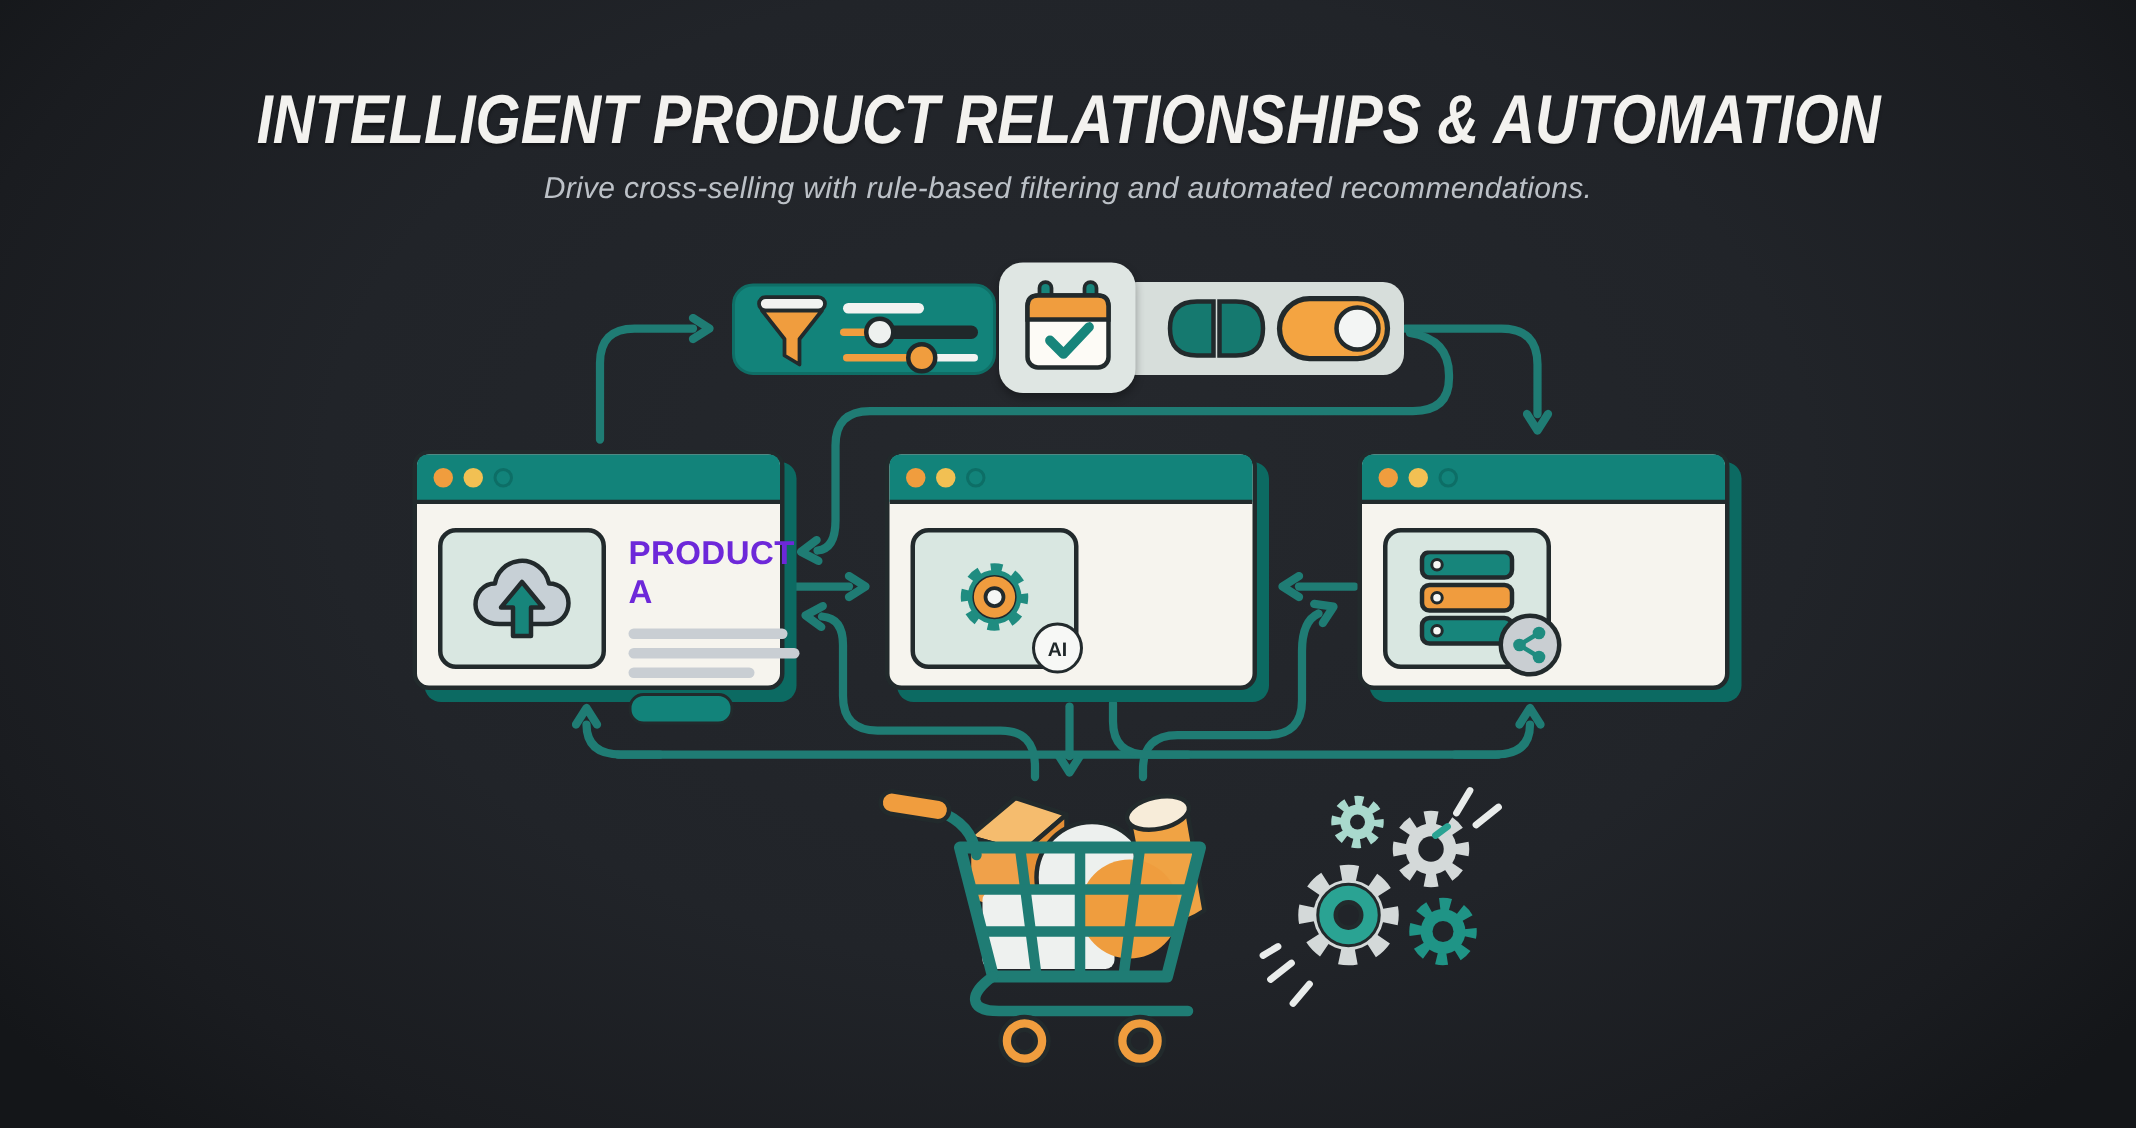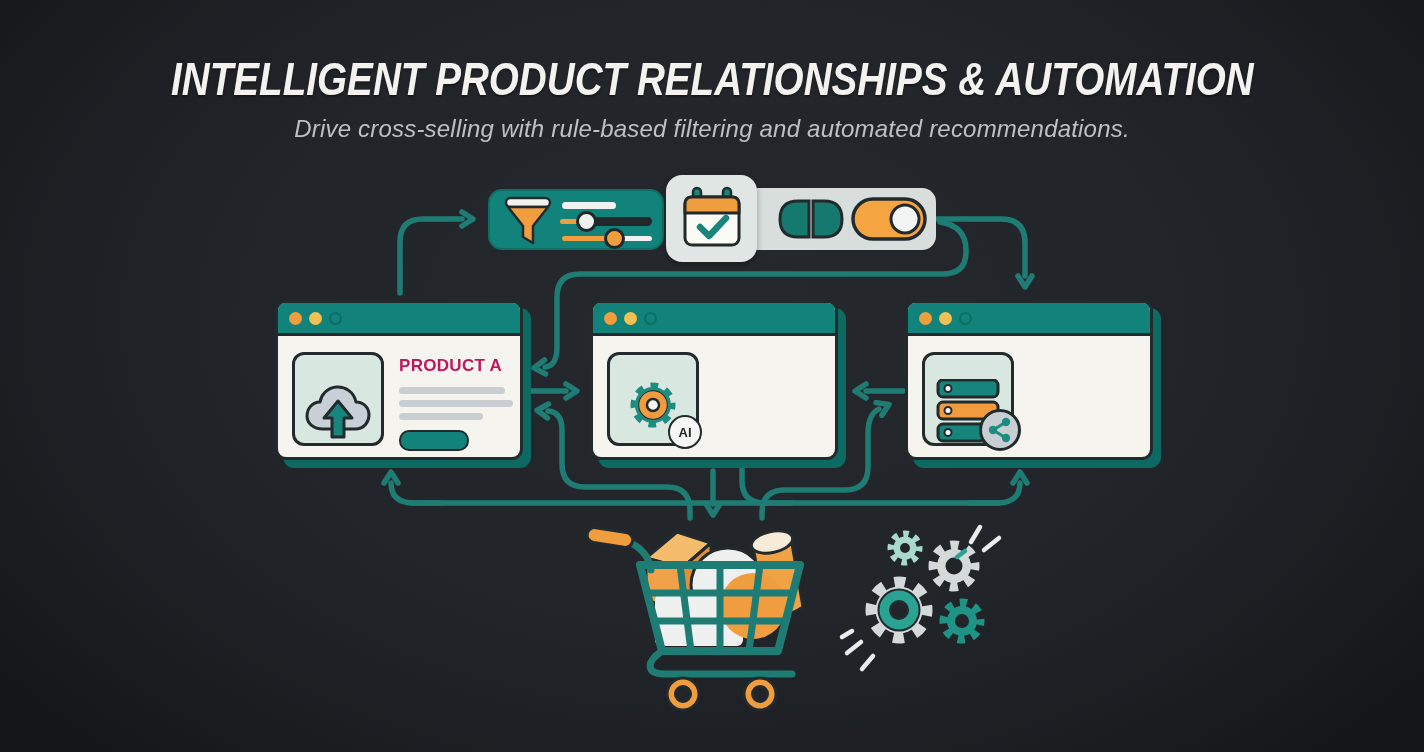--- a/index.html
+++ b/index.html
@@ -8,21 +8,21 @@
     background:radial-gradient(ellipse 900px 600px at 50% 42%, #25282d 0%, #212429 55%, #1a1c20 85%, #141619 100%);
     font-family:"Liberation Sans", sans-serif;
   }
   
   .hero{position:absolute;top:52px;left:0;right:0;text-align:center;z-index:4;font-style:italic;}
   .hero h1{
     margin:0;font-size:46px;font-weight:bold;color:var(--title,#f3f2ef);
     letter-spacing:0px;display:inline-block;transform:scaleX(0.84);white-space:nowrap;
     text-shadow:0 2px 2px rgba(0,0,0,.35);
   }
-  .hero p{margin:9px 0 0 0;font-size:24px;color:var(--subtitle,#bcc1c7);letter-spacing:.2px;}
+  .hero p{margin:9px 0 0 0;font-size:20px;color:var(--subtitle,#bcc1c7);letter-spacing:.2px;}
   
   svg{display:block}
   .ln{stroke:var(--line,#1f7c74);stroke-width:5.5;fill:none;stroke-linecap:round;stroke-linejoin:round;}
   .ln7{stroke:var(--line,#1f7c74);stroke-width:7;fill:none;stroke-linecap:round;stroke-linejoin:round;}
   .ln8{stroke:var(--line,#1f7c74);stroke-width:8;fill:none;stroke-linejoin:round;stroke-linecap:round;}
   .dk{stroke:var(--outline,#222a2c);}
   .layer{position:absolute;inset:0;pointer-events:none;}
   
   .filter-panel{position:absolute;left:488px;top:189px;width:176px;height:61px;border-radius:14px;
     background:var(--teal,#12837a);border:2px solid #0f6e66;box-sizing:border-box;z-index:2;}
@@ -47,25 +47,25 @@
     border:3px solid var(--outline,#222a2c);border-radius:11px;box-sizing:border-box;
     box-shadow:8px 8px 0 0 var(--teal-dark,#0c6a62);z-index:2;}
   .card-a{left:275px}.card-b{left:590px}.card-c{left:905px}
   .card-head{height:30px;background:var(--teal,#12837a);border-bottom:3px solid var(--outline,#222a2c);
     border-radius:7px 7px 0 0;display:flex;align-items:center;padding-left:11px;gap:7px;}
   .dot{width:13px;height:13px;border-radius:50%;box-sizing:border-box;}
   .dot1{background:var(--orange,#f09d3e);}
   .dot2{background:var(--amber,#f2c053);}
   .dot3{background:transparent;border:2.5px solid #0d6e66;}
   .card-body{display:flex;padding:16px 12px 0 14px;}
-  .tile{position:relative;width:92px;height:94px;border-radius:12px;background:var(--tile,#d9e7e1);
+  .tile{position:relative;width:112px;height:94px;border-radius:12px;background:var(--tile,#d9e7e1);
     border:3px solid var(--outline,#222a2c);box-sizing:border-box;flex:none;
-    display:flex;align-items:flex-end;justify-content:center;}
+    display:flex;align-items:center;justify-content:center;}
   .card-right{margin-left:15px;padding-top:4px;}
-  .plabel{font-size:17px;font-weight:bold;color:#be185d;letter-spacing:.3px;}
+  .plabel{font-size:22px;font-weight:bold;color:#6d28d9;letter-spacing:.3px;}
   .plines{margin-top:11px;display:flex;flex-direction:column;gap:6px;}
   .pline{height:7px;border-radius:4px;background:var(--bar-gray,#c9ced3);}
   .pl1{width:106px}.pl2{width:114px}.pl3{width:84px}
   .pbtn{margin-top:10px;width:66px;height:17px;border-radius:10px;background:var(--teal,#12837a);
     border:2.5px solid var(--outline,#222a2c);box-sizing:content-box;}
   .badge-ai{position:absolute;right:-6px;bottom:-6px;width:30px;height:30px;border-radius:50%;
     background:#f7f8f6;border:2.5px solid var(--outline,#222a2c);display:flex;align-items:center;
     justify-content:center;font-size:13px;font-weight:bold;color:#20282a;}
   .badge-share{position:absolute;right:-10px;bottom:-8px;width:42px;height:42px;border-radius:50%;
     background:#c9ced2;border:3px solid var(--outline,#222a2c);box-sizing:border-box;

